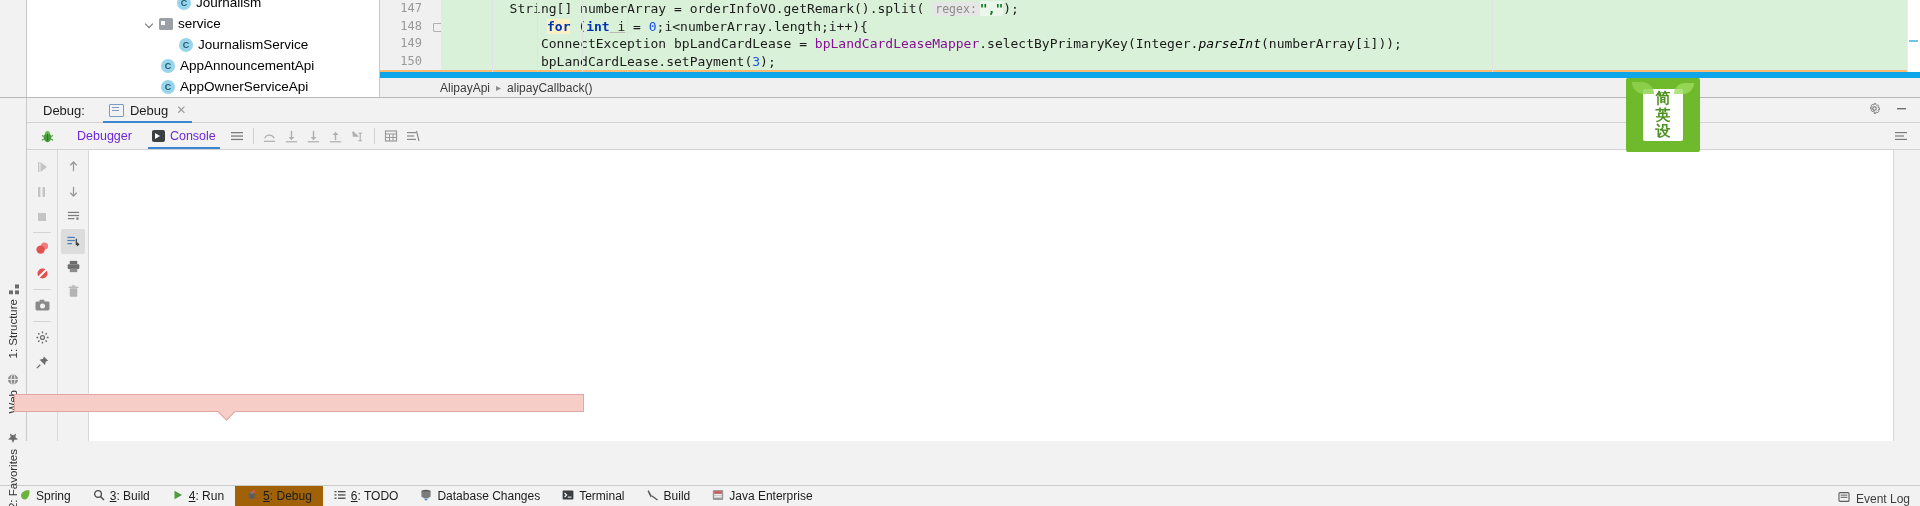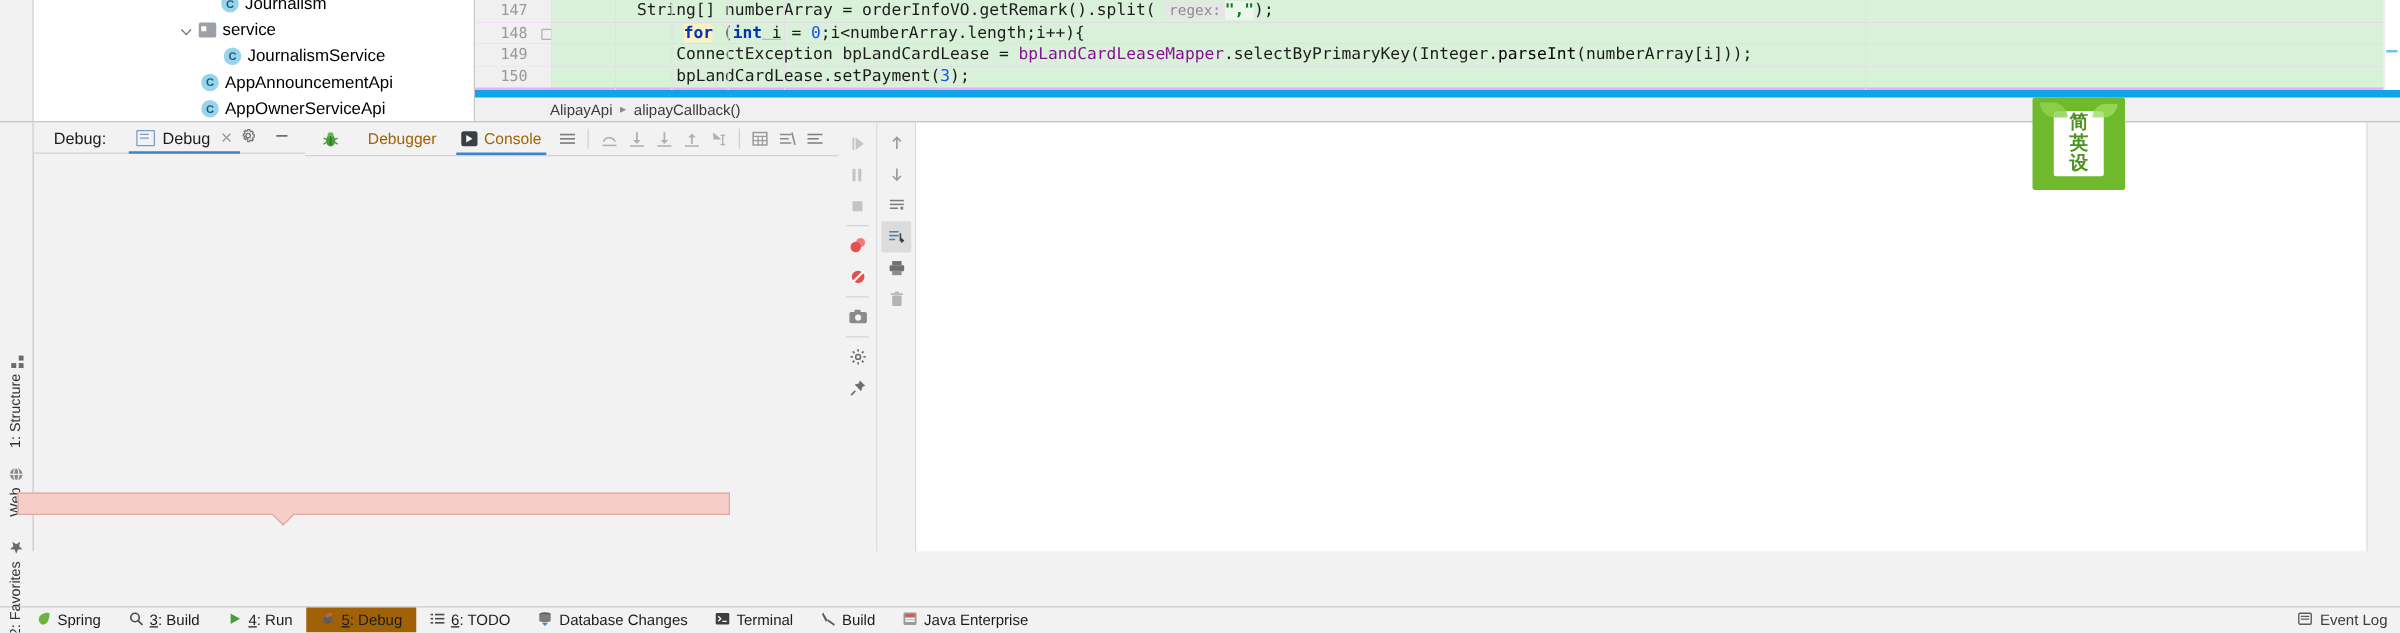--- a/index.html
+++ b/index.html
@@ -23,32 +23,32 @@
   .trow{height:21px;display:flex;align-items:center;white-space:nowrap;font-size:13.5px;color:#000;}
   .chev{width:11px;height:11px;margin-right:3px;position:relative;flex:0 0 auto;}
   .chev:after{content:"";position:absolute;left:1px;top:3px;width:5px;height:5px;
     border-right:1.4px solid #6e6e6e;border-bottom:1.4px solid #6e6e6e;transform:rotate(45deg);}
   .ico-c{width:14px;height:14px;border-radius:50%;background:#98d5ec;color:#1f5a70;
     font-size:9px;line-height:14px;text-align:center;margin-right:5px;flex:0 0 auto;font-weight:bold;}
   .ico-folder{width:14px;height:12px;background:#9aa0a6;border-radius:1.5px;margin-right:5px;flex:0 0 auto;position:relative;}
   .ico-folder:after{content:"";position:absolute;left:2px;top:3px;width:4px;height:4px;background:#fff;}
 
   
-  .editor{flex:1;position:relative;background:#f0abfc;overflow:hidden;padding-left:48px;}
+  .editor{flex:1;position:relative;background:#fdba74;overflow:hidden;padding-left:48px;}
   .codearea{position:absolute;left:0;top:0;right:0;bottom:0;font-family:"DejaVu Sans Mono","Liberation Mono",monospace;font-size:13px;}
   .cline{height:17.5px;line-height:17.5px;display:flex;white-space:pre;}
   .lnum{width:42px;text-align:right;padding-right:10px;color:#999;background:#f0f0f0;flex:0 0 auto;font-size:12px;}
   .fold{width:9px;background:#f0f0f0;flex:0 0 auto;position:relative;}
   .fold.has:after{content:"";position:absolute;left:1px;top:5px;width:7px;height:7px;border:1px solid #b0b0b0;background:#f0f0f0;border-radius:1px;}
   .code{flex:1;background:#d9f0d9;padding-left:6px;position:relative;}
   .kw{color:#0033b3;font-weight:bold;}
   .num{color:#1750eb;}
   .str{color:#067d17;font-weight:bold;}
   .fld{color:#871094;}
-  .it{color:#000;}
+  .it{font-style:italic;color:#000;}
   .hintbox{background:#e6e6e6;color:#8c8c8c;border-radius:3px;padding:0 3px;font-size:11.5px;}
   .hl{background:#fdf0c4;}
   .unders{text-decoration:underline;text-decoration-color:#b9b9b9;}
   .vline{position:absolute;top:0;bottom:0;width:1px;background:#e2e2e2;}
 
   
   .crumbs{position:absolute;left:0;right:0;bottom:0;height:19px;background:#f0f0f0;border-top:6px solid #0ea5e9;
     display:flex;align-items:center;padding-left:60px;font-size:12px;color:#3c3c3c;}
   .crumb-sep{margin:0 6px;color:#8a8a8a;font-size:10px;}
 
@@ -58,55 +58,55 @@
 
   
   .dbgwrap{flex:1;display:flex;position:relative;background:#f2f2f2;border-top:1px solid #b8b8b8;}
 
   
   .vbar{width:26px;background:#f2f2f2;border-right:1px solid #c9c9c9;position:relative;}
   .vlabel{position:absolute;left:50%;transform:translateX(-50%) rotate(180deg);writing-mode:vertical-rl;
     font-size:11.5px;color:#333;white-space:nowrap;display:flex;align-items:center;gap:5px;}
   .vico{width:11px;height:11px;flex:0 0 auto;}
 
-  .dbgmain{flex:1;display:flex;min-width:0;}
+  .dbgmain{flex:1;display:flex;flex-direction:column;min-width:0;}
 
   
   .dtitle{height:24px;display:flex;align-items:center;background:#f2f2f2;border-bottom:1px solid #d2d2d2;padding-left:16px;position:relative;}
   .dtitle-label{font-size:13px;color:#1c1c1c;margin-right:18px;}
   .dtab{display:flex;align-items:center;height:24px;position:relative;padding:0 6px;font-size:13px;color:#1c1c1c;}
   .dtab.active:after{content:"";position:absolute;left:0;right:0;bottom:-1px;height:2px;background:#3b86d1;}
   .dtab-ico{width:13px;height:11px;border:1.4px solid #7a9cc4;margin-right:6px;position:relative;border-radius:1px;}
   .dtab-ico:after{content:"";position:absolute;left:2px;top:2px;width:7px;height:1.5px;background:#7a9cc4;box-shadow:0 3px 0 #7a9cc4;}
   .xclose{margin-left:8px;color:#9b9b9b;font-size:12px;line-height:1;}
   .dtitle-right{margin-left:auto;display:flex;align-items:center;gap:14px;padding-right:12px;}
 
   
   .dtoolrow{height:26px;display:flex;align-items:center;background:#f2f2f2;border-bottom:1px solid #d2d2d2;}
   .bugico{width:40px;display:flex;align-items:center;justify-content:center;}
-  .tabbtn{display:flex;align-items:center;height:26px;padding:0 10px;font-size:12.5px;color:#a16207;position:relative;}
+  .tabbtn{display:flex;align-items:center;height:26px;padding:0 10px;font-size:12.5px;color:#6d28d9;position:relative;}
   .tabbtn.active:after{content:"";position:absolute;left:6px;right:6px;bottom:0;height:2px;background:#3b86d1;}
   .consico{width:13px;height:12px;background:#3c3f41;border-radius:2px;margin-right:5px;position:relative;}
   .consico:after{content:"";position:absolute;left:3.5px;top:2.5px;border-left:5px solid #fff;border-top:3.5px solid transparent;border-bottom:3.5px solid transparent;}
   .tsep{width:1px;height:16px;background:#d0d0d0;margin:0 5px;}
   .ticon{width:22px;height:26px;display:flex;align-items:center;justify-content:center;}
 
   
   .dbgbody{flex:1;display:flex;min-height:0;}
   .actcol{width:30px;background:#f2f2f2;border-right:1px solid #d8d8d8;display:flex;flex-direction:column;align-items:center;padding-top:4px;}
   .actcol2{width:30px;background:#f2f2f2;border-right:1px solid #d8d8d8;display:flex;flex-direction:column;align-items:center;padding-top:4px;}
   .act{width:24px;height:25px;display:flex;align-items:center;justify-content:center;}
   .act.sel{background:#dcdcdc;border-radius:2px;}
   .adiv{width:18px;height:1px;background:#d4d4d4;margin:3px 0;}
   .console{flex:1;background:#fff;position:relative;}
   .conright{width:26px;background:#f2f2f2;border-left:1px solid #d8d8d8;display:flex;flex-direction:column;align-items:center;padding-top:4px;}
 
   
-  .status{height:20px;background:#f2f2f2;border-top:1px solid #c9c9c9;display:flex;align-items:center;
-    font-size:12px;color:#1c1c1c;padding-left:18px;gap:0;margin-top:44px;}
+  .status{height:20px;background:#f2f2f2;border-top:1px solid #c9c9c9;display:flex;align-items:flex-end;
+    font-size:12px;color:#1c1c1c;padding-left:8px;gap:0;margin-top:44px;}
   .sitem{display:flex;align-items:center;gap:5px;padding:0 11px;height:20px;}
   .sitem.sel{background:#a16207;}
   .sitem u{text-decoration:underline;}
   .status-right{margin-left:auto;display:flex;align-items:center;gap:6px;padding-right:10px;color:#3c3c3c;}
 
   
   .balloon{position:absolute;left:14px;bottom:29px;width:546px;background:#f7cdc8;border:1px solid #e0a8a2;
     padding:7px 11px 9px 11px;font-size:12.5px;color:#1c1c1c;line-height:1.55;z-index:40;}
   .balloon-tip{position:absolute;left:205px;bottom:-7px;width:12px;height:12px;background:#f7cdc8;
     border-right:1px solid #e0a8a2;border-bottom:1px solid #e0a8a2;transform:rotate(45deg);}

